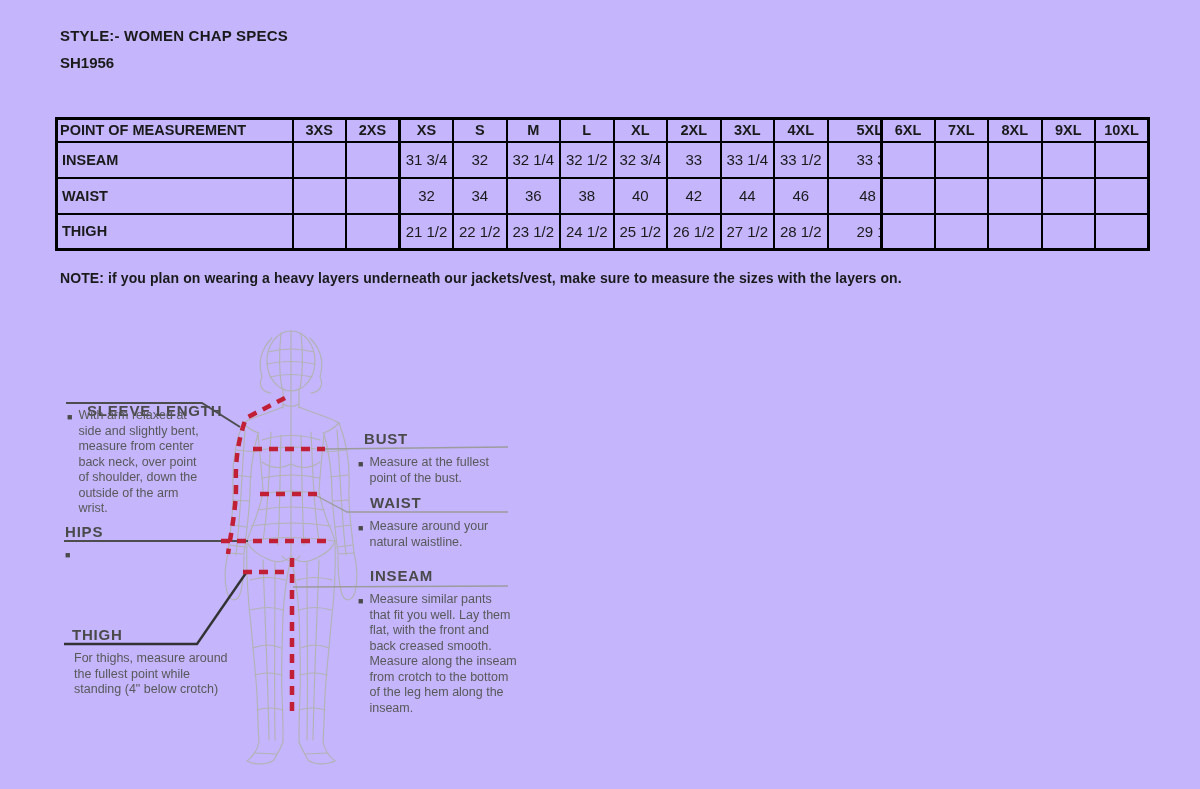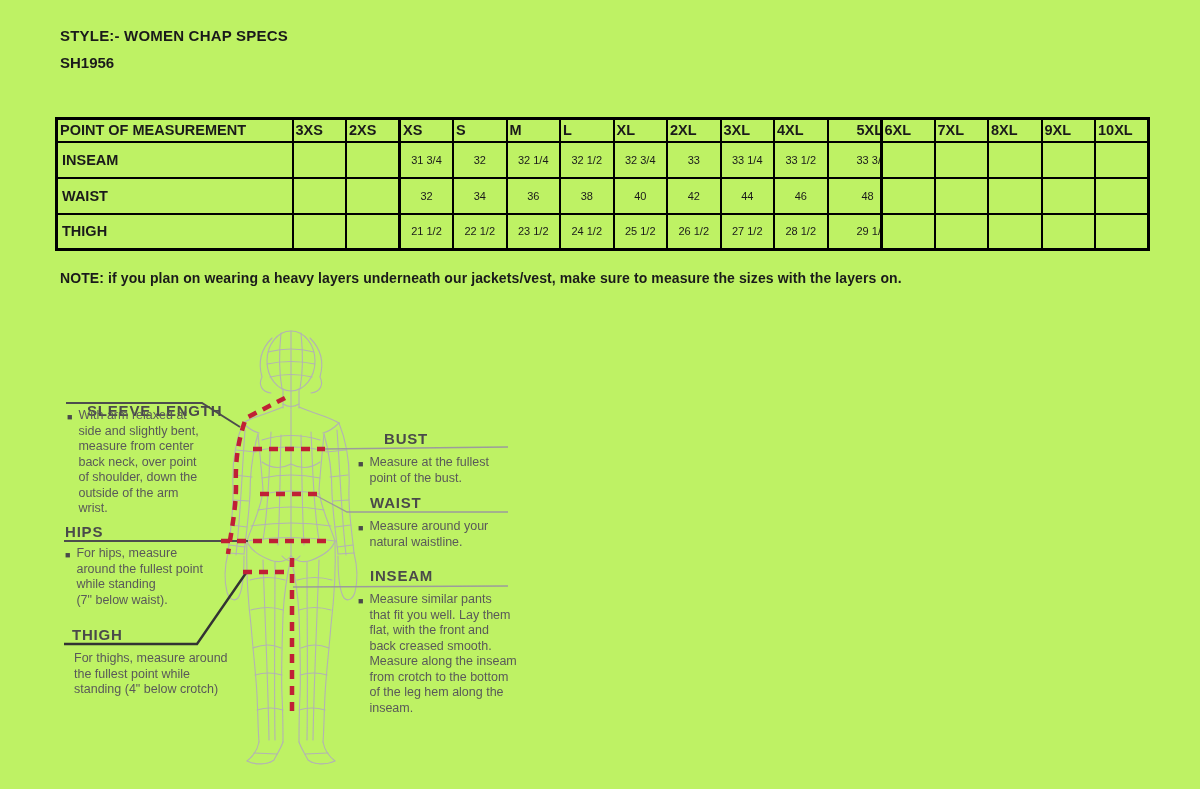--- a/index.html
+++ b/index.html
@@ -1,29 +1,29 @@
 <!DOCTYPE html>
 <html><head>
 <meta charset="utf-8">
 <style>
   * { margin:0; padding:0; box-sizing:border-box; }
   html,body { width:1200px; height:789px; background:#ffffff; font-family:"Liberation Sans", sans-serif; color:#1a1a1a; }
-  #page { position:relative; width:1200px; height:789px; background:#bef264; overflow:hidden; }
+  #page { position:relative; width:1200px; height:789px; background:#c4b5fd; overflow:hidden; }
 
   
   .doc-title { position:absolute; left:60px; top:27px; font-size:15px; font-weight:bold; letter-spacing:.2px; }
   .doc-code  { position:absolute; left:60px; top:54px; font-size:15px; font-weight:bold; }
 
   
   .table-wrap { position:absolute; left:55px; top:117px; }
   table { border-collapse:collapse; table-layout:fixed; width:1093px; border:3px solid #000; }
   th, td { border:2px solid #000; overflow:hidden; white-space:nowrap; }
-  th { font-size:14.5px; font-weight:bold; text-align:left; height:23px; padding:1px 2px; }
+  th { font-size:14.5px; font-weight:bold; text-align:center; height:23px; padding:1px 2px; }
   th.pom { text-align:left; }
-  td { font-size:11px; font-weight:normal; text-align:center; height:36px; padding:0 1px; }
+  td { font-size:15px; font-weight:normal; text-align:center; height:36px; padding:0 1px; }
   td.row-label { text-align:left; padding-left:4px; font-weight:bold; font-size:14.5px; }
   .thick-left  { border-left-width:3px !important; }
   .thick-right { border-right-width:3px !important;padding-left:28px; }
 
   
   .note { position:absolute; left:60px; top:270px; font-size:14px; font-weight:bold; letter-spacing:.1px; }
 
   
   #diagram-svg { position:absolute; left:0; top:315px; }
   .sec-title { position:absolute; font-size:15px; font-weight:bold; color:#4a4a4a; letter-spacing:.8px; }
@@ -31,21 +31,21 @@
   .bullet { font-size:9px; line-height:15px; margin:2px 6px 0 0; color:#4a4a4a; }
   .desc-text { white-space:pre-line; }
 
   
   .t-sleeve { left:67px;  top:402px;margin-left:20px; }
   .d-sleeve { left:67px;  top:408px; width:158px; }
   .t-hips   { left:65px;  top:523px; }
   .d-hips   { left:65px;  top:546px; width:190px; }
   .t-thigh  { left:72px;  top:626px; }
   .d-thigh  { left:74px;  top:651px; width:205px; }
-  .t-bust   { left:384px; top:430px; }
+  .t-bust   { left:364px; top:430px; }
   .d-bust   { left:358px; top:455px; width:165px; }
   .t-waist  { left:370px; top:494px; }
   .d-waist  { left:358px; top:519px; width:165px; }
   .t-inseam { left:370px; top:567px; }
   .d-inseam { left:358px; top:592px; width:170px; }
 </style>
 </head>
 <body>
 
 <div id="page">
@@ -277,24 +277,20 @@
 measure from center
 back neck, over point
 of shoulder, down the
 outside of the arm
 wrist.</span>
   </div>
 
   <div class="sec-title t-hips">HIPS</div>
   <div class="sec-desc d-hips">
     <span class="bullet">■</span>
-    <span class="desc-text">For hips, measure
-around the fullest point
-while standing
-(7" below waist).</span>
   </div>
 
   <div class="sec-title t-thigh">THIGH</div>
   <div class="sec-desc d-thigh">
     <span class="desc-text">For thighs, measure around
 the fullest point while
 standing (4" below crotch)</span>
   </div>
 
   <div class="sec-title t-bust">BUST</div>

